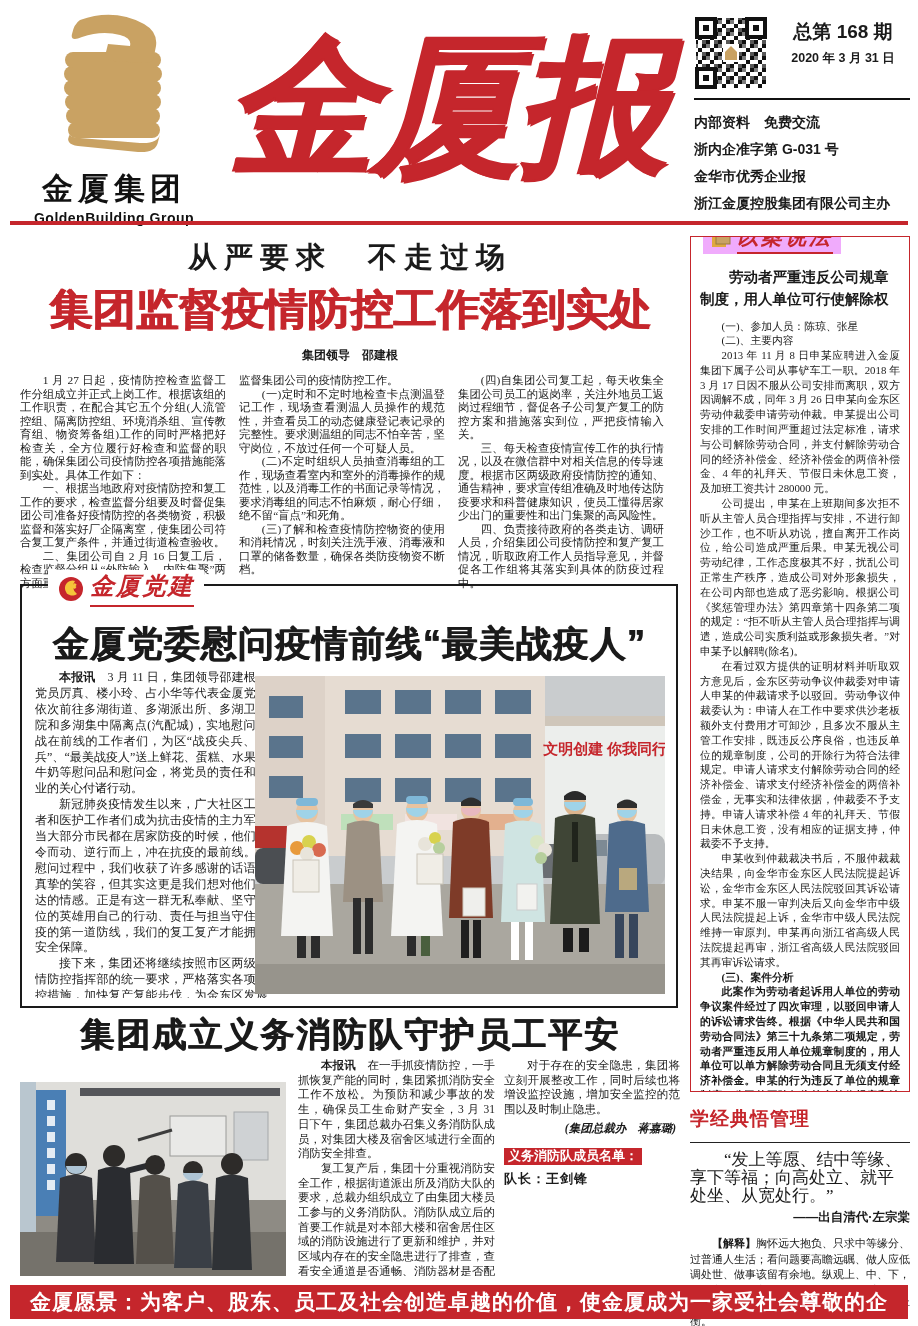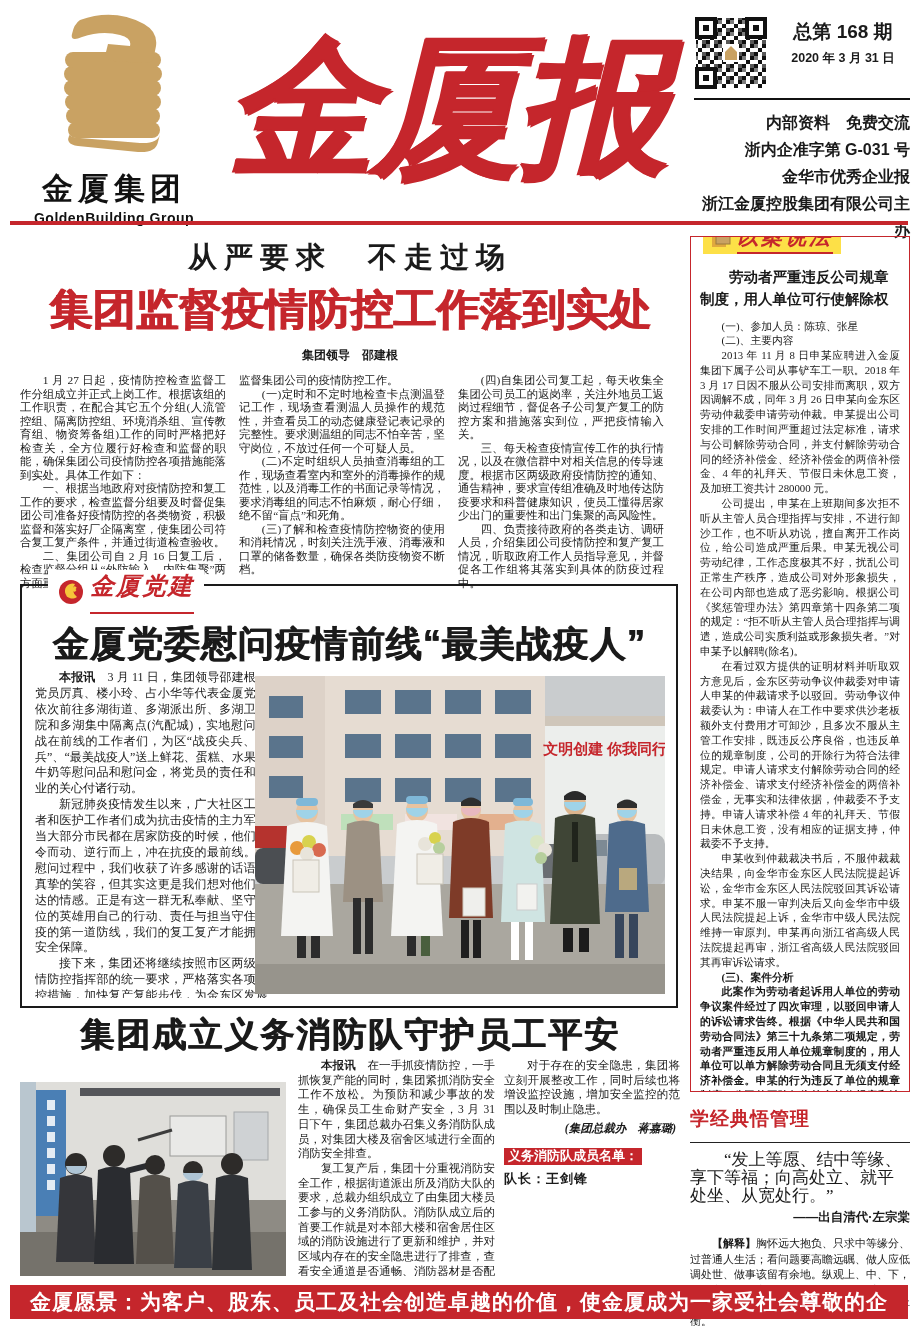--- a/index.html
+++ b/index.html
@@ -7,50 +7,50 @@
   .page {
     position:relative; width:918px; height:1326px; margin:0 auto;
     background:#fff; overflow:hidden;
     font-family:"Liberation Serif","DejaVu Serif",serif; color:#1a1a1a;
   }
   
   .logo-block { position:absolute; left:24px; top:14px; width:180px; text-align:center; }
   .logo-cn { font-family:"Liberation Sans",sans-serif; font-weight:900; font-size:31px; letter-spacing:5px; color:#111; margin-top:2px;text-align:center;}
   .logo-en { font-family:"Liberation Sans",sans-serif; font-size:14px; font-weight:700; color:#111; letter-spacing:0.5px;}
   .masthead { position:absolute; left:200px; top:0px; width:490px; height:215px;
-    display:flex; justify-content:center;margin-top:8px; }
+    display:flex; align-items:center; justify-content:center; }
   .masthead span { font-size:150px; font-weight:900; font-style:italic; color:#c5262c;
     letter-spacing:-4px; text-shadow:2px 2px 0 #c5262c, -1px 1px 0 #c5262c; }
   .issue-block { position:absolute; left:694px; top:16px; width:216px; }
   .issue-top { display:flex; gap:8px; align-items:flex-start; border-bottom:2.5px solid #111; padding-bottom:8px;}
   .issue-nums { flex:1; text-align:center; font-family:"Liberation Sans",sans-serif;}
   .issue-no { font-size:29px; font-weight:900; letter-spacing:2px;}
   .issue-total { font-size:19px; font-weight:700; margin-top:3px;}
   .issue-date { font-size:12.5px; font-weight:700; margin-top:5px;}
-  .issue-info { margin-top:9px; text-align:right; font-family:"Liberation Sans",sans-serif;
-    font-size:16px; font-weight:700; line-height:27px;}
+  .issue-info { margin-top:9px; text-align:left; font-family:"Liberation Sans",sans-serif;
+    font-size:14px; font-weight:700; line-height:27px;}
   .top-rule { position:absolute; left:10px; top:221px; width:898px; height:4px; background:#c5262c;}
   
   .article1 { position:absolute; left:20px; top:238px; width:660px;}
   .kicker { text-align:center; font-family:"Liberation Sans",sans-serif; font-weight:900;
     font-size:29px; letter-spacing:7px;}
   .headline1 { text-align:center; font-family:"Liberation Sans",sans-serif; font-weight:900;
     font-size:43px; color:#c5262c; letter-spacing:0px; margin-top:3px;
     text-shadow:1.5px 0 0 #c5262c;}
   .byline1 { text-align:center; font-size:12px; font-weight:700; margin-top:8px;}
   .cols { display:flex; gap:13px; margin-top:10px; height:216px; overflow:hidden;}
   .col { width:206px; font-size:11.4px; line-height:13.5px; text-align:justify;}
   .indent { text-indent:2em; }
   
   .party-box { position:absolute; left:20px; top:584px; width:658px; height:424px;
     border:2px solid #1a1a1a;}
   .party-label { position:absolute; top:-16px; left:26px; background:#fff; padding:0 10px;
     display:flex; align-items:center; gap:6px;}
   .party-label b { font-size:24px; font-style:italic; color:#c5262c; letter-spacing:2px;
-    border-bottom:2px solid #c5262c; padding-bottom:10px;}
+    border-bottom:2px solid #c5262c; padding-bottom:3px;}
   .party-headline { text-align:center; font-family:"Liberation Sans",sans-serif;
     font-weight:900; font-size:36px; letter-spacing:1px; margin-top:34px;
     text-shadow:1px 0 0 #1a1a1a;}
   .party-body { position:absolute; left:13px; top:84px; width:233px; height:328px;
     font-size:12px; line-height:15.9px; text-align:justify; overflow:hidden;}
   .party-photo { position:absolute; right:11px; top:90px; width:410px; height:318px; background:#dfe2e3;}
   
   .article3 { position:absolute; left:20px; top:1012px; width:660px; height:264px;}
   .headline3 { text-align:center; font-family:"Liberation Sans",sans-serif; font-weight:900;
     font-size:34px; letter-spacing:2px; text-shadow:1px 0 0 #1a1a1a;}
@@ -60,21 +60,21 @@
   .a3col1 { left:278px; width:197px; }
   .a3col2 { left:484px; width:176px; height:260px;}
   .a3col2 .byline { text-align:right; font-weight:700; font-style:italic; padding-right:4px; margin-top:4px;}
   .roster { margin-top:12px; font-family:"Liberation Sans",sans-serif;}
   .roster-title { display:inline-block; background:#c5262c; color:#fff; font-weight:900;
     font-size:13px; padding:1px 4px 2px;}
   .roster-line { font-weight:900; font-size:13px; margin-top:7px; letter-spacing:1px;}
   
   .sidebar { position:absolute; left:690px; top:236px; width:220px;}
   .sb-box { position:relative; border:1.5px solid #c5262c; padding:30px 9px 6px; height:856px; overflow:hidden;}
-  .sb-label { position:absolute; top:-14px; left:12px; background:#fde047; padding:0 8px;
+  .sb-label { position:absolute; top:-14px; left:12px; background:#f0abfc; padding:0 8px;
     display:flex; align-items:center; gap:6px;}
   .sb-label b { font-size:21px; font-style:italic; font-weight:900; color:#c5262c;
     letter-spacing:3px; border-bottom:2px solid #c5262c; padding-bottom:1px;}
   .sb-title { font-weight:900; font-size:14.5px; line-height:1.5; text-indent:2em; margin-bottom:8px;
     font-family:"Liberation Sans",sans-serif;}
   .sb-p { font-size:10.8px; line-height:14.8px; text-align:justify; text-indent:2em;}
   .sb-bold { font-weight:700; }
   .classic-title { color:#c5262c; font-family:"Liberation Sans",sans-serif; font-weight:900;
     font-size:19px; margin-top:14px; letter-spacing:1px;}
   .classic-rule { border:none; border-top:1.5px solid #222; margin:10px 0 8px;}

